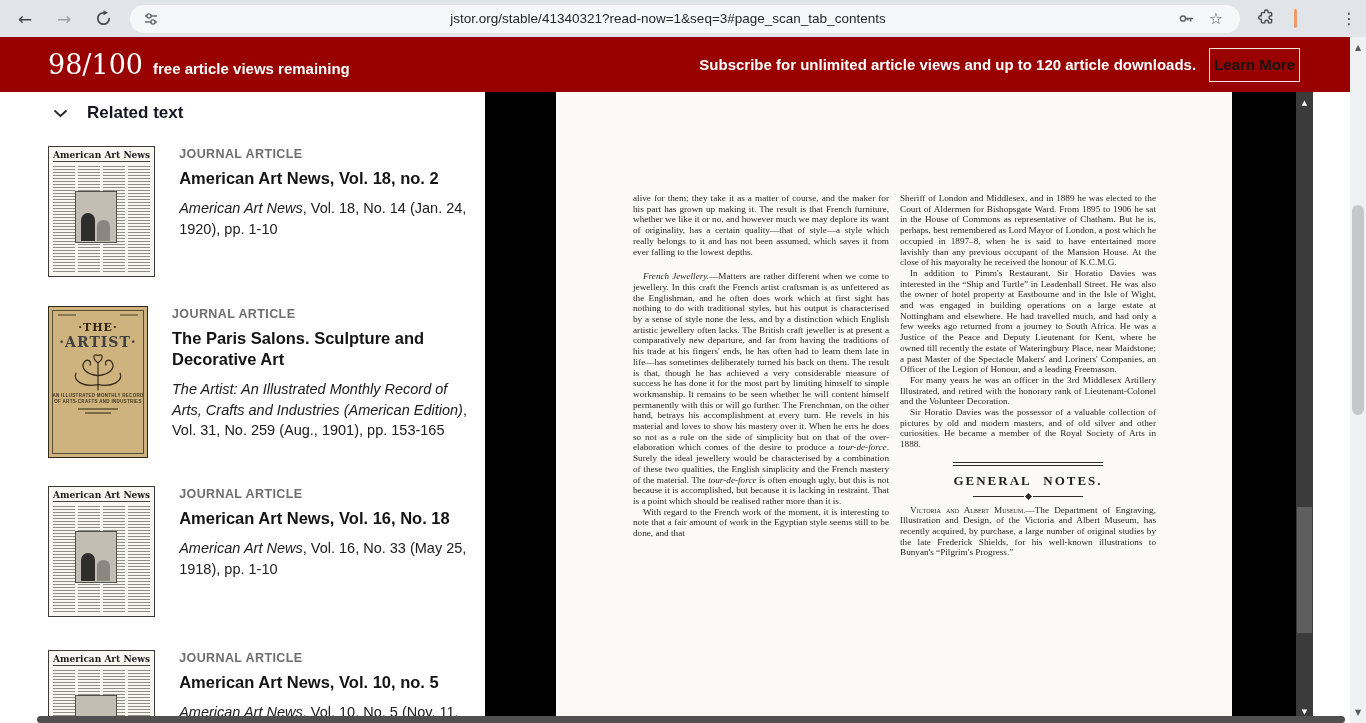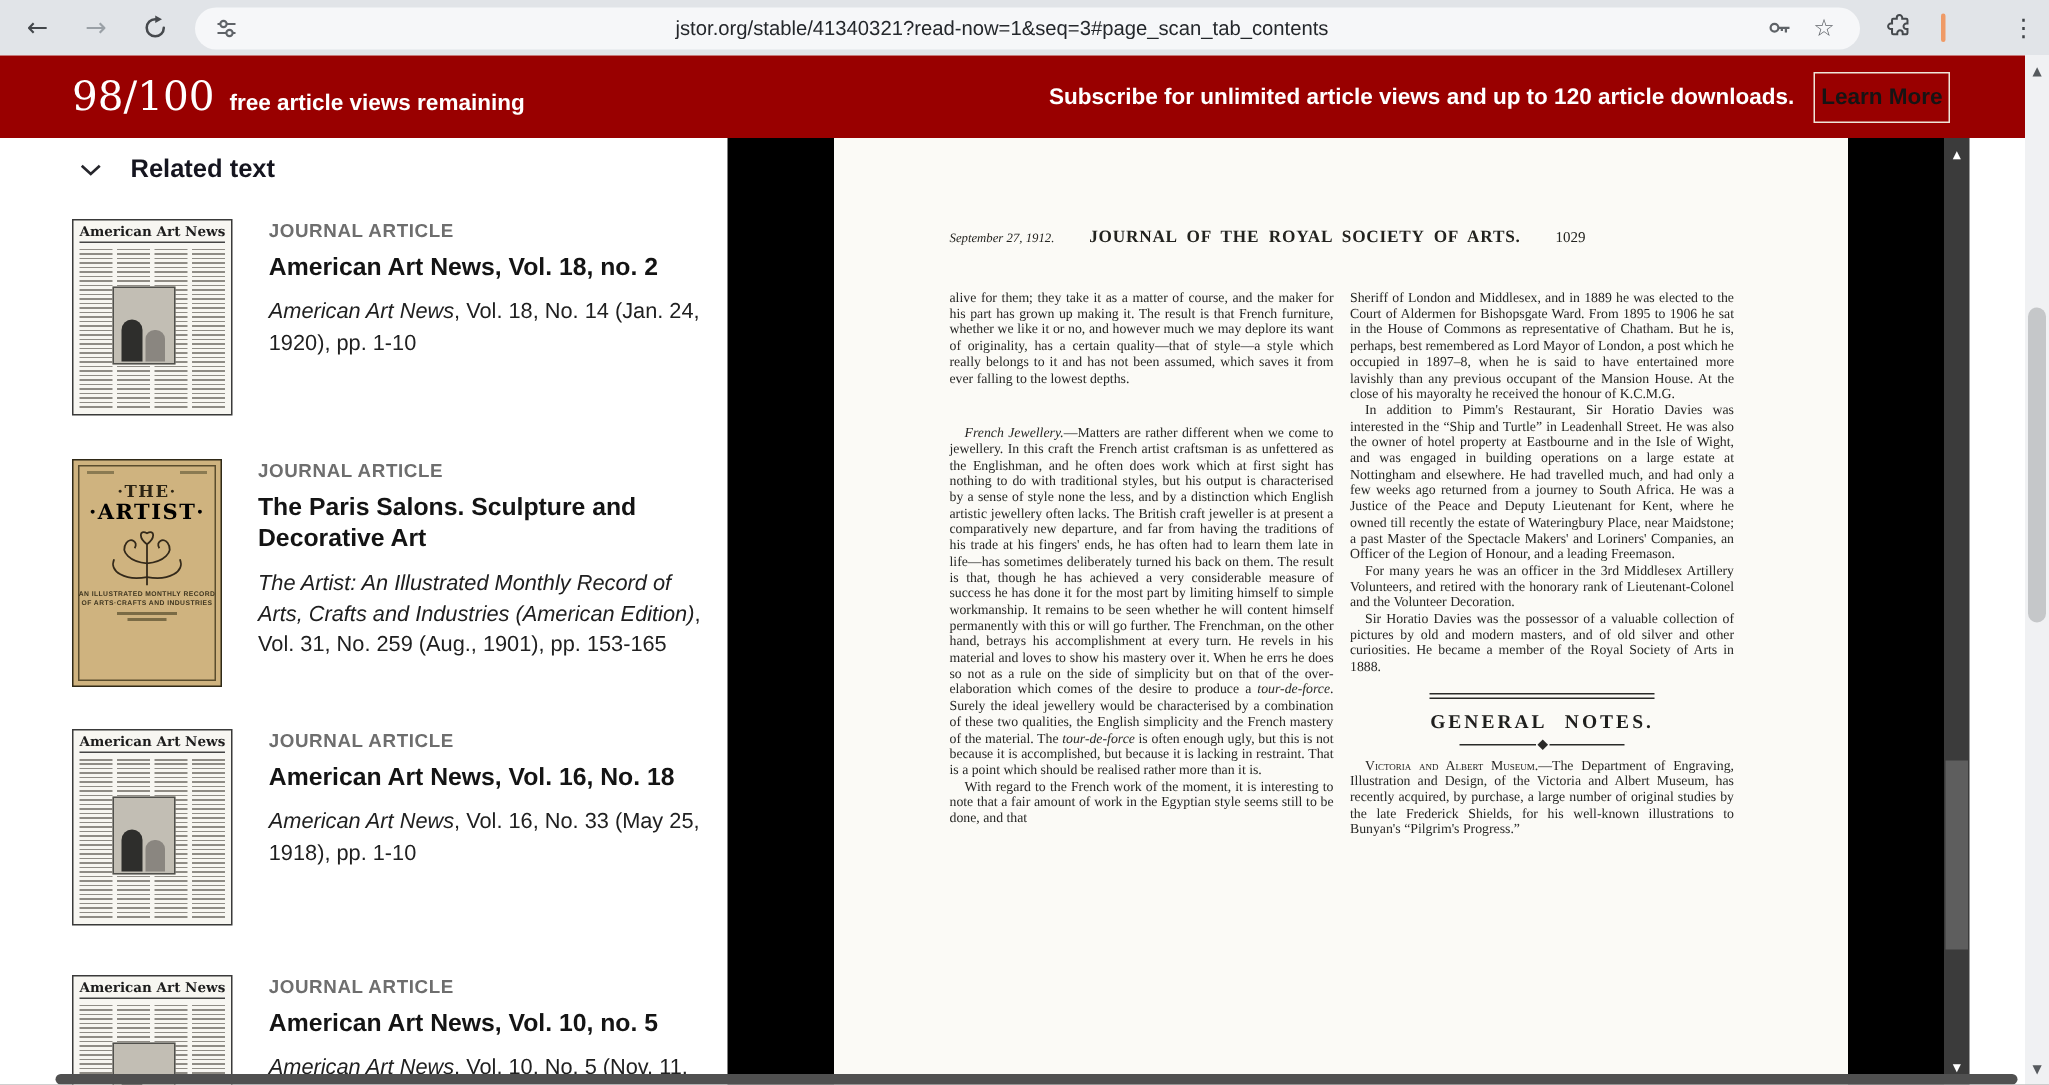--- a/index.html
+++ b/index.html
@@ -62,21 +62,21 @@
                background:#2e2e2c; border-radius:7px 7px 0 0; }
   .aan-photo::after { content:""; position:absolute; right:6px; bottom:1px; width:13px; height:21px;
                background:#8a8680; border-radius:6px 6px 0 0; }
   .artist { height:152px; background:#cfb37f; border:1px solid #2f2917; }
   .artist-inner { position:absolute; inset:3px; border:1px solid #5a4d2e; display:flex;
                   flex-direction:column; align-items:center; }
   .artist-toprow { width:88%; height:3px; margin-top:3px; display:flex; justify-content:space-between; }
   .artist-toprow i { width:18px; height:2px; background:#8a7a52; }
   .artist-the { font-family:"DejaVu Serif",serif; font-size:11px; font-weight:700; color:#2c2414;
                 margin-top:4px; letter-spacing:1px; }
-  .artist-name { font-family:"DejaVu Serif",serif; font-size:14px; font-weight:700; color:#000000;
+  .artist-name { font-family:"DejaVu Serif",serif; font-size:14px; font-weight:700; color:#404040;
                  letter-spacing:1px; }
   .artist-sub { font-size:4.5px; font-weight:700; color:#3f3620; letter-spacing:0.3px;
                 margin-top:1px; white-space:nowrap; }
   .artist-pub { margin-top:4px; display:flex; flex-direction:column; align-items:center; gap:2px; }
   .artist-pub i { width:40px; height:2px; background:#7a6b45; }
   .artist-pub i:last-child { width:26px; }
 
   
   .viewer { position:absolute; top:92px; left:485px; width:811px; height:631px; background:#000; }
   .page { position:absolute; left:71px; top:0; width:676px; height:631px; background:#fbfaf6; overflow:hidden; }
@@ -84,21 +84,21 @@
                  align-items:baseline; font-family:"Liberation Serif",serif; color:#23231f; }
   .scan-date { font-style:italic; font-size:8.5px; white-space:nowrap; }
   .scan-title { flex:1; text-align:center; font-weight:700; font-size:11.5px; letter-spacing:0.5px;
                 word-spacing:3px; white-space:nowrap; }
   .scan-pnum { font-size:10px; }
   .col { position:absolute; top:101px; width:256px; font-family:"Liberation Serif",serif;
          font-size:9.2px; line-height:10.7px; color:#262624; text-align:justify; }
   .col-l { left:77px; } .col-r { left:344px; }
   .col p { margin:0; }
   .col p.indent { text-indent:10px; }
-  .col p.gap { margin-top:26px; }
+  .col p.gap { margin-top:14px; }
   .it { font-style:italic; } .sc { font-variant:small-caps; }
   .rule-double { width:150px; margin:12px auto 0; height:4px;
                  border-top:1px solid #2a2a28; border-bottom:1px solid #2a2a28; }
   .gn-heading { text-align:center; font-weight:700; font-size:13px; letter-spacing:2px;
                 word-spacing:7px; margin-top:10px; color:#1f1f1d; }
   .rule-orn { width:110px; margin:7px auto 6px; display:flex; align-items:center; }
   .rule-orn::before,.rule-orn::after { content:""; flex:1; border-top:1px solid #2a2a28; }
   .rule-orn i { width:5px; height:5px; background:#2a2a28; transform:rotate(45deg); margin:0 2px; }
 
   
@@ -267,35 +267,30 @@
       <div class="a-title">American Art News, Vol. 10, no. 5</div>
       <div class="citation">
         <span class="jname">American Art News</span><span>, Vol. 10, No. 5 (Nov. 11,</span>
       </div>
     </div>
   </div>
 </div>
 
 <div class="viewer">
   <div class="page">
-    <div class="scan-header">
-      <span class="scan-date">September 27, 1912.</span>
-      <span class="scan-title">JOURNAL OF THE ROYAL SOCIETY OF ARTS.</span>
-      <span class="scan-pnum">1029</span>
-    </div>
     <div class="col col-l">
         <p><span>alive for them; they take it as a matter of course, and the maker for his part has grown up making it. The result is that French furniture, whether we like it or no, and however much we may deplore its want of originality, has a certain quality—that of style—a style which really belongs to it and has not been assumed, which saves it from ever falling to the lowest depths.</span></p>
         <p class="indent gap"><span class="it">French Jewellery.</span><span>—Matters are rather different when we come to jewellery. In this craft the French artist craftsman is as unfettered as the Englishman, and he often does work which at first sight has nothing to do with traditional styles, but his output is characterised by a sense of style none the less, and by a distinction which English artistic jewellery often lacks. The British craft jeweller is at present a comparatively new departure, and far from having the traditions of his trade at his fingers' ends, he has often had to learn them late in life—has sometimes deliberately turned his back on them. The result is that, though he has achieved a very considerable measure of success he has done it for the most part by limiting himself to simple workmanship. It remains to be seen whether he will content himself permanently with this or will go further. The Frenchman, on the other hand, betrays his accomplishment at every turn. He revels in his material and loves to show his mastery over it. When he errs he does so not as a rule on the side of simplicity but on that of the over-elaboration which comes of the desire to produce a </span><span class="it">tour-de-force</span><span>. Surely the ideal jewellery would be characterised by a combination of these two qualities, the English simplicity and the French mastery of the material. The </span><span class="it">tour-de-force</span><span> is often enough ugly, but this is not because it is accomplished, but because it is lacking in restraint. That is a point which should be realised rather more than it is.</span></p>
         <p class="indent"><span>With regard to the French work of the moment, it is interesting to note that a fair amount of work in the Egyptian style seems still to be done, and that</span></p>
       </div>
     <div class="col col-r">
       <div>
           <p><span>Sheriff of London and Middlesex, and in 1889 he was elected to the Court of Aldermen for Bishopsgate Ward. From 1895 to 1906 he sat in the House of Commons as representative of Chatham. But he is, perhaps, best remembered as Lord Mayor of London, a post which he occupied in 1897–8, when he is said to have entertained more lavishly than any previous occupant of the Mansion House. At the close of his mayoralty he received the honour of K.C.M.G.</span></p>
           <p class="indent"><span>In addition to Pimm's Restaurant, Sir Horatio Davies was interested in the “Ship and Turtle” in Leadenhall Street. He was also the owner of hotel property at Eastbourne and in the Isle of Wight, and was engaged in building operations on a large estate at Nottingham and elsewhere. He had travelled much, and had only a few weeks ago returned from a journey to South Africa. He was a Justice of the Peace and Deputy Lieutenant for Kent, where he owned till recently the estate of Wateringbury Place, near Maidstone; a past Master of the Spectacle Makers' and Loriners' Companies, an Officer of the Legion of Honour, and a leading Freemason.</span></p>
-          <p class="indent"><span>For many years he was an officer in the 3rd Middlesex Artillery Volunteers, and retired with the honorary rank of Lieutenant-Colonel and the Volunteer Decoration.</span></p>
+          <p class="indent"><span>For many years he was an officer in the 3rd Middlesex Artillery Illustrated, and retired with the honorary rank of Lieutenant-Colonel and the Volunteer Decoration.</span></p>
           <p class="indent"><span>Sir Horatio Davies was the possessor of a valuable collection of pictures by old and modern masters, and of old silver and other curiosities. He became a member of the Royal Society of Arts in 1888.</span></p>
         </div>
       <div class="rule-double"></div>
       <div class="gn-heading">GENERAL NOTES.</div>
       <div class="rule-orn">
           <i></i>
         </div>
       <div>
           <p class="indent"><span class="sc">Victoria and Albert Museum</span><span>.—The Department of Engraving, Illustration and Design, of the Victoria and Albert Museum, has recently acquired, by purchase, a large number of original studies by the late Frederick Shields, for his well-known illustrations to Bunyan's “Pilgrim's Progress.”</span></p>
         </div>

